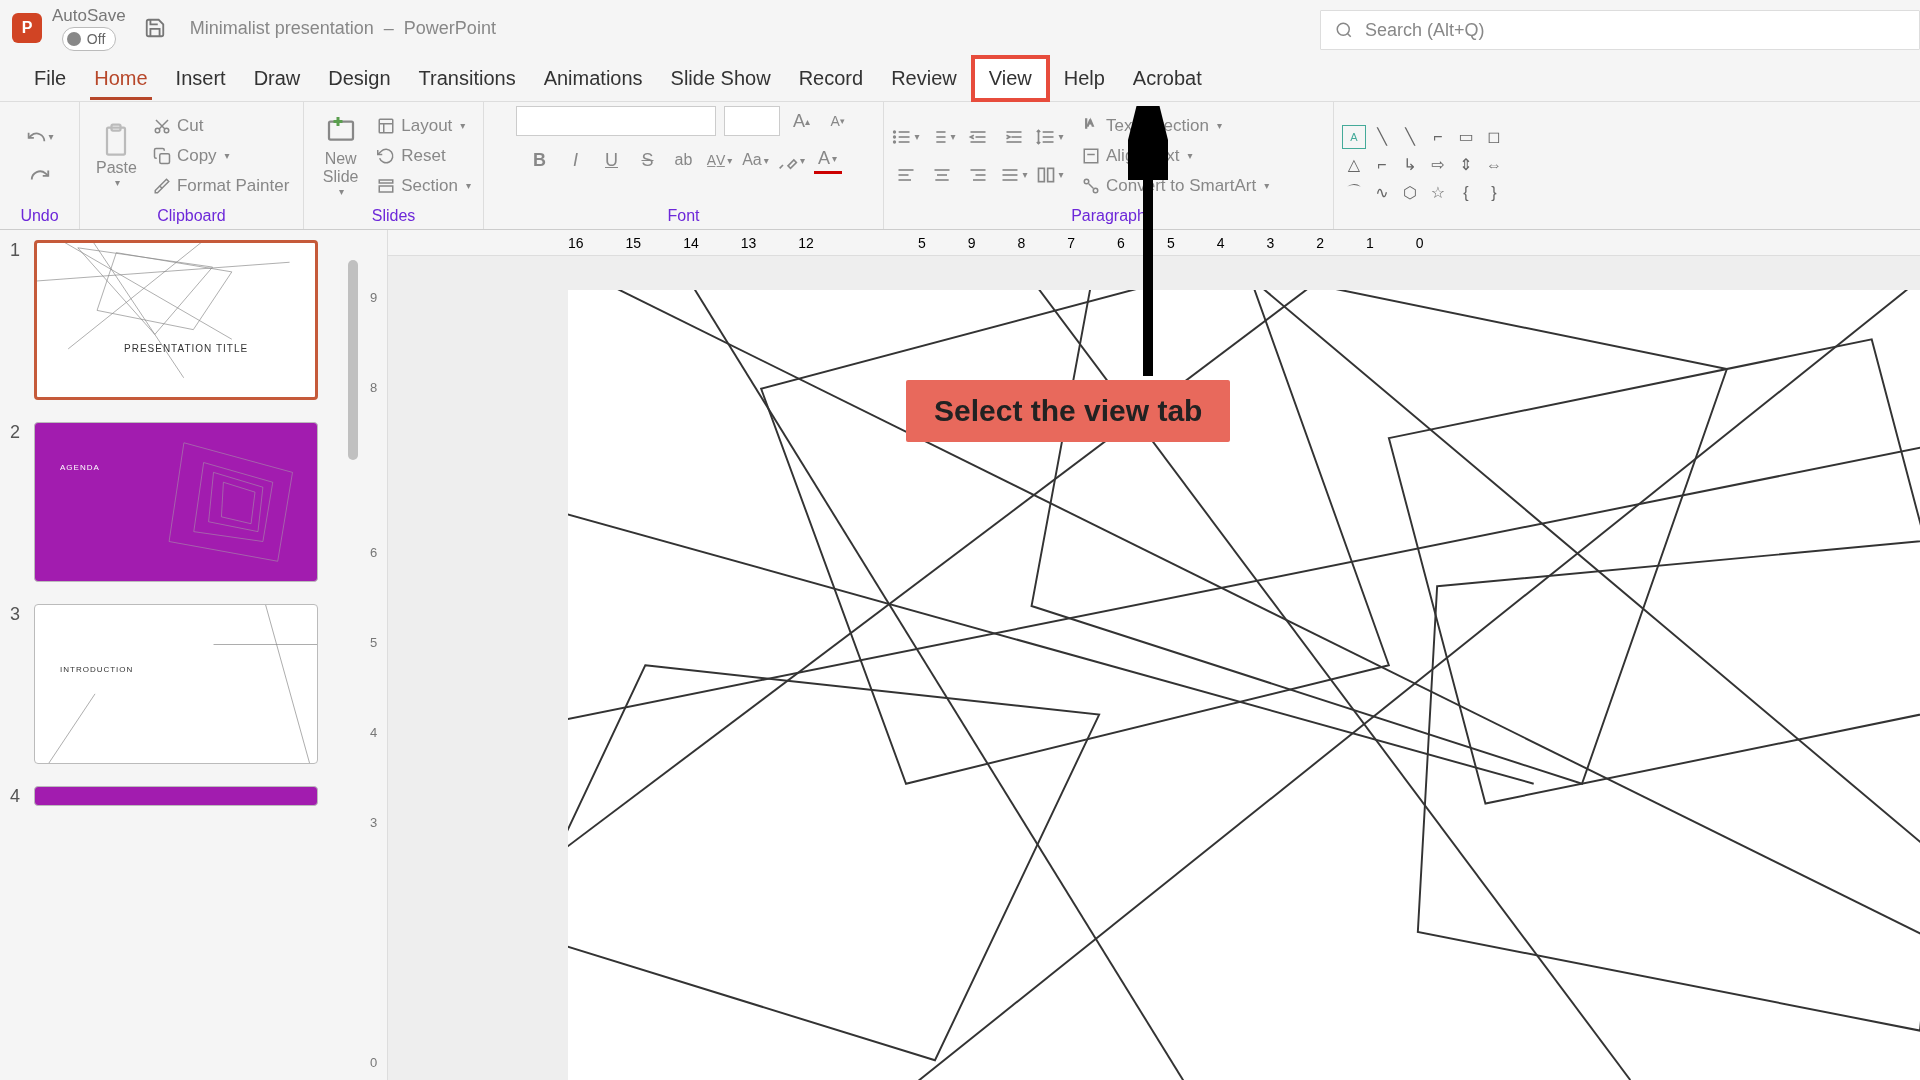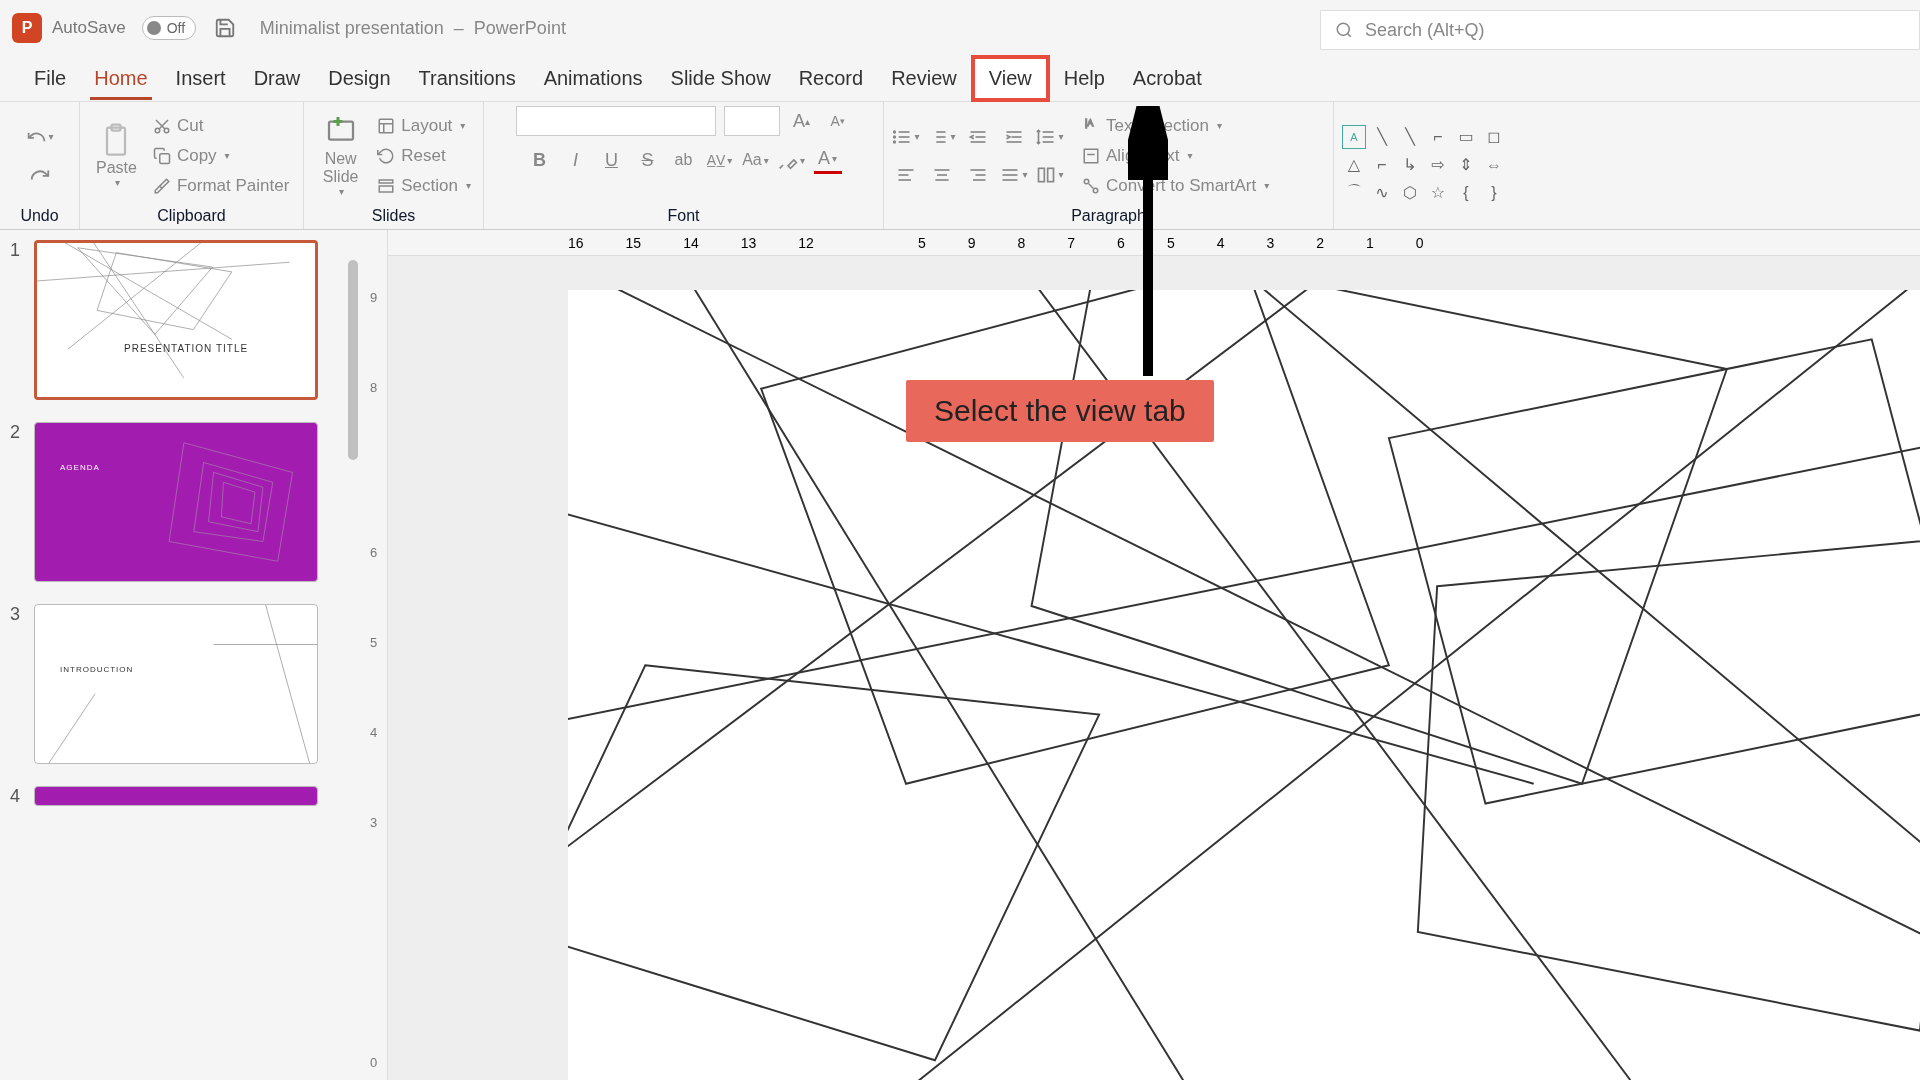--- a/index.html
+++ b/index.html
@@ -1,40 +1,40 @@
 <!DOCTYPE html>
 <html><head>
 <meta charset="utf-8">
 <style>
 * { margin: 0; padding: 0; box-sizing: border-box; font-family: 'Segoe UI', Tahoma, sans-serif; }
 body { background: #f0f0f0; width: 1920px; height: 1080px; overflow: hidden; position: relative; }
 
 
 .title-bar { height: 56px; background: #f5f5f5; display: flex; align-items: center; padding: 0 12px; gap: 10px; }
 .app-icon { width: 30px; height: 30px; background: #d14424; border-radius: 6px; display: flex; align-items: center; justify-content: center; color: #fff; font-weight: bold; font-size: 16px; }
-.autosave { display: flex; align-items: center; gap: 16px; color: #777; font-size: 17px; }
+.autosave { display: flex; align-items: center; gap: 1px; color: #777; font-size: 17px; flex-direction: column; }
 .toggle { width: 54px; height: 24px; border-radius: 12px; border: 1px solid #bbb; background: #fff; display: flex; align-items: center; padding: 0 4px; position: relative; }
 .toggle-knob { width: 14px; height: 14px; border-radius: 50%; background: #888; }
 .toggle-text { font-size: 14px; color: #666; margin-left: 6px; }
 .save-icon { width: 22px; height: 22px; color: #777; margin-left: 8px; }
 .doc-title { color: #888; font-size: 18px; margin-left: 14px; text-align: center; }
 .search-box { position: absolute; right: 0; top: 10px; width: 600px; height: 40px; background: #fff; border: 1px solid #ddd; border-radius: 1px; display: flex; align-items: center; padding: 16px 14px; gap: 12px; color: #888; font-size: 18px; }
 
 
 .ribbon-tabs { height: 46px; background: #f5f5f5; display: flex; align-items: center; padding: 0 20px; gap: 0; border-bottom: 1px solid #ddd; }
 .ribbon-tab { padding: 8px 14px; font-size: 20px; color: #333; cursor: pointer; position: relative; }
 .ribbon-tab.active { color: #b7472a; }
 .ribbon-tab.active::after { content: ''; position: absolute; bottom: -2px; left: 10px; right: 10px; height: 3px; background: #b7472a; }
 .ribbon-tab.highlighted { border: 4px solid #e74c3c; background: #fff; }
 
 
 .ribbon { height: 128px; background: #f5f5f5; display: flex; border-bottom: 1px solid #ccc; }
 .ribbon-group { border-right: 1px solid #ddd; padding: 4px 8px 2px 8px; display: flex; flex-direction: column; }
 .ribbon-group-body { flex: 1; display: flex; align-items: center; gap: 4px; }
-.ribbon-group-label { text-align: center; font-size: 16px; color: #0f172a; padding: 2px 0; position: relative; }
+.ribbon-group-label { text-align: center; font-size: 16px; color: #6d28d9; padding: 2px 0; position: relative; }
 .big-btn { display: flex; flex-direction: column; align-items: center; justify-content: center; padding: 4px 8px; color: #888; font-size: 16px; min-width: 52px; }
 .big-btn svg { width: 36px; height: 36px; }
 .small-row { display: flex; flex-direction: column; gap: 6px; }
 .small-btn { display: flex; align-items: center; gap: 6px; color: #888; font-size: 17px; padding: 2px 4px; }
 .small-btn svg { width: 18px; height: 18px; }
 .font-box { width: 200px; height: 30px; border: 1px solid #ccc; background: #fff; }
 .size-box { width: 56px; height: 30px; border: 1px solid #ccc; background: #fff; }
 .icon-btn { width: 28px; height: 28px; display: flex; align-items: center; justify-content: center; color: #888; }
 .font-row, .para-row { display: flex; align-items: center; gap: 8px; }
 .font-col { display: flex; flex-direction: column; gap: 10px; }
@@ -53,21 +53,21 @@
 
 .ruler-v { width: 28px; background: #f5f5f5; border-right: 1px solid #ddd; position: relative; }
 .ruler-v-marks { position: absolute; top: 60px; bottom: 10px; left: 0; right: 0; display: flex; flex-direction: column; justify-content: space-between; align-items: center; color: #777; font-size: 13px; }
 .canvas-wrap { flex: 1; position: relative; background: #eee; }
 .ruler-h { height: 26px; background: #f5f5f5; border-bottom: 1px solid #ddd; display: flex; align-items: center; padding-left: 180px; gap: 42px; color: #000000; font-size: 14px; }
 .slide-canvas { position: absolute; left: 180px; top: 60px; right: 0; bottom: 0; background: #fff; overflow: hidden; }
 .slide-canvas svg { width: 100%; height: 100%; }
 
 
 .callout-arrow { position: absolute; left: 1128px; top: 106px; z-index: 100; }
-.callout { position: absolute; left: 906px; top: 380px; background: #e8695c; color: #222; font-size: 30px; font-weight: 400; padding: 14px 28px; border-radius: 2px; z-index: 100; }
+.callout { position: absolute; left: 906px; top: 380px; background: #e8695c; color: #222; font-size: 30px; font-weight: 700; padding: 14px 28px; border-radius: 2px; z-index: 100; }
 
 .shapes-grid { display: grid; grid-template-columns: repeat(6, 24px); gap: 4px; }
 .shape-cell { width: 24px; height: 24px; display: flex; align-items: center; justify-content: center; color: #666; font-size: 16px; }
 </style>
 </head>
 <body>
 
 <div class="title-bar">
   <div class="app-icon">P</div>
   <div class="autosave">

